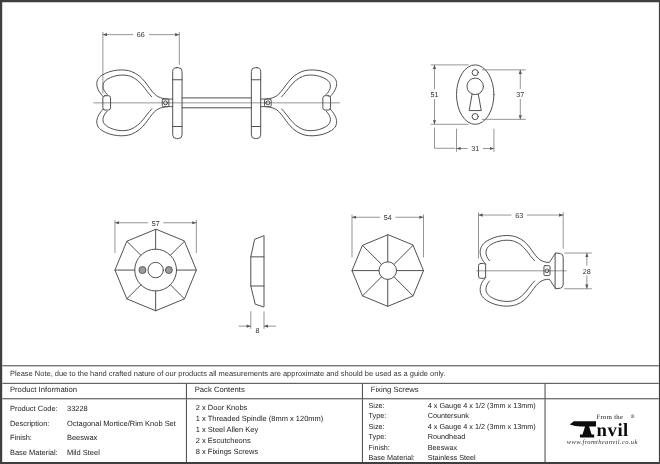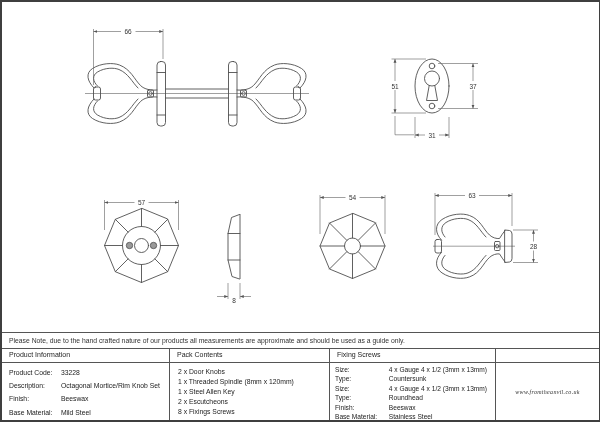--- a/index.html
+++ b/index.html
@@ -243,18 +243,28 @@
         <span>Beeswax</span>
       </div>
       <div class="fs-row">
         <span class="lab">Base Material:</span>
         <span>Stainless Steel</span>
       </div>
     </div>
 
     <div class="cell logo-cell">
       <div class="logo">
+        <div class="logo-row">
+          <svg class="anvil-a" width="24" height="19" viewBox="0 0 26 20">
+            <path fill="#0c0c0c" d="M0,6 L4,3 L26,3 L26,8 L19,8 L21.5,16 L24,16 L24,19 L10,19 L10,16 L12.5,16 L15,8 L11,8 Q5,8 0,6 Z"></path>
+          </svg>
+          <div class="logo-right">
+            <span class="reg">®</span>
+            <div class="from-the">From the</div>
+            <div class="brand">nvil</div>
+          </div>
+        </div>
         <div class="website">www.fromtheanvil.co.uk</div>
       </div>
     </div>
   </div>
 
 </div>
 
 </body></html>

